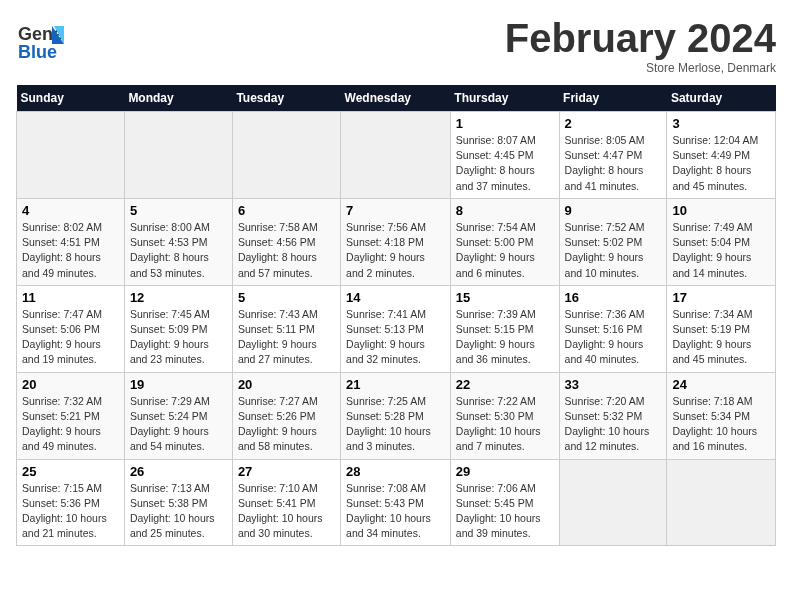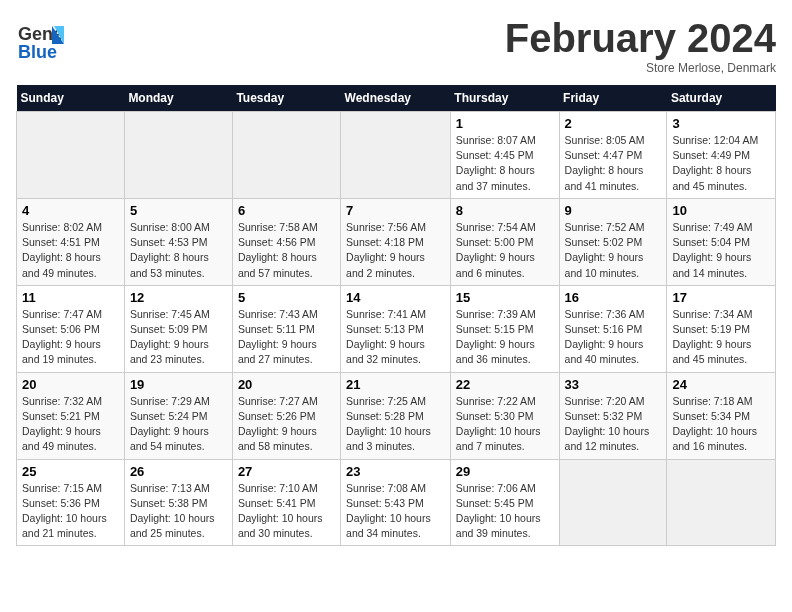--- a/index.html
+++ b/index.html
@@ -303,21 +303,21 @@
 and 25 minutes.</div>
         </td>
         <td>
           <span class="day-number">27</span>
           <div class="day-info">Sunrise: 7:10 AM
 Sunset: 5:41 PM
 Daylight: 10 hours
 and 30 minutes.</div>
         </td>
         <td>
-          <span class="day-number">23</span>
+          <span class="day-number">28</span>
           <div class="day-info">Sunrise: 7:08 AM
 Sunset: 5:43 PM
 Daylight: 10 hours
 and 34 minutes.</div>
         </td>
         <td>
           <span class="day-number">29</span>
           <div class="day-info">Sunrise: 7:06 AM
 Sunset: 5:45 PM
 Daylight: 10 hours

